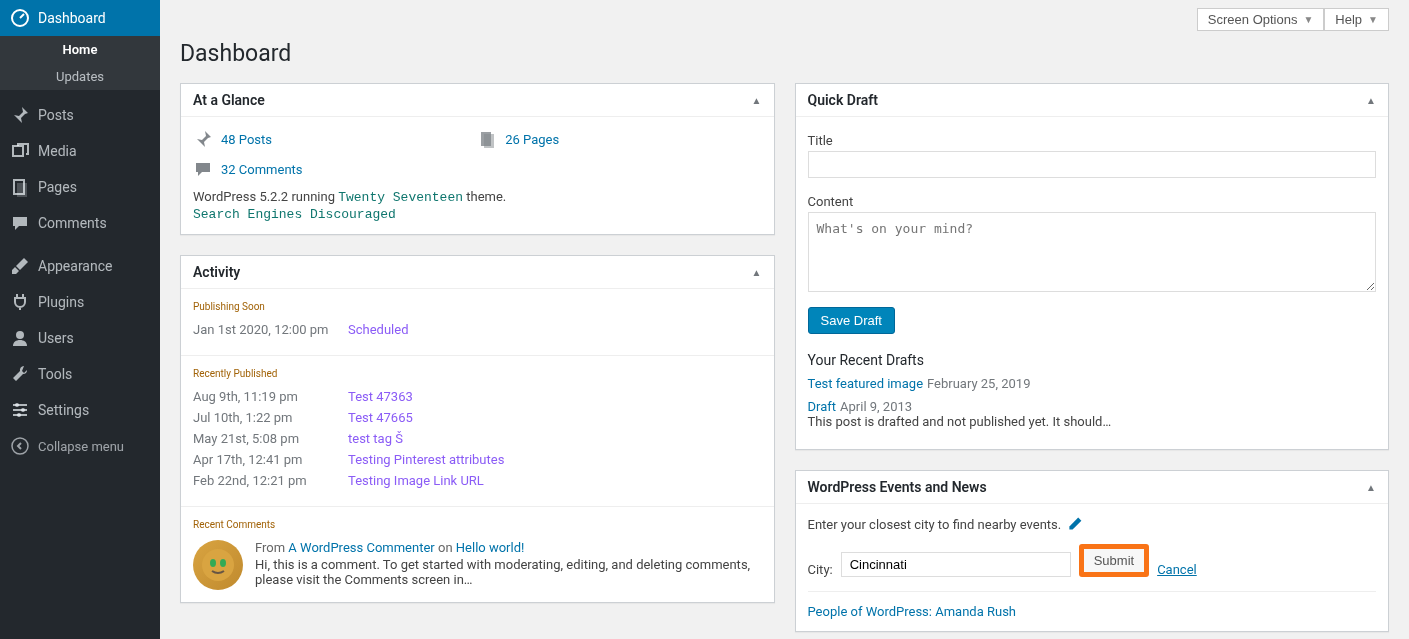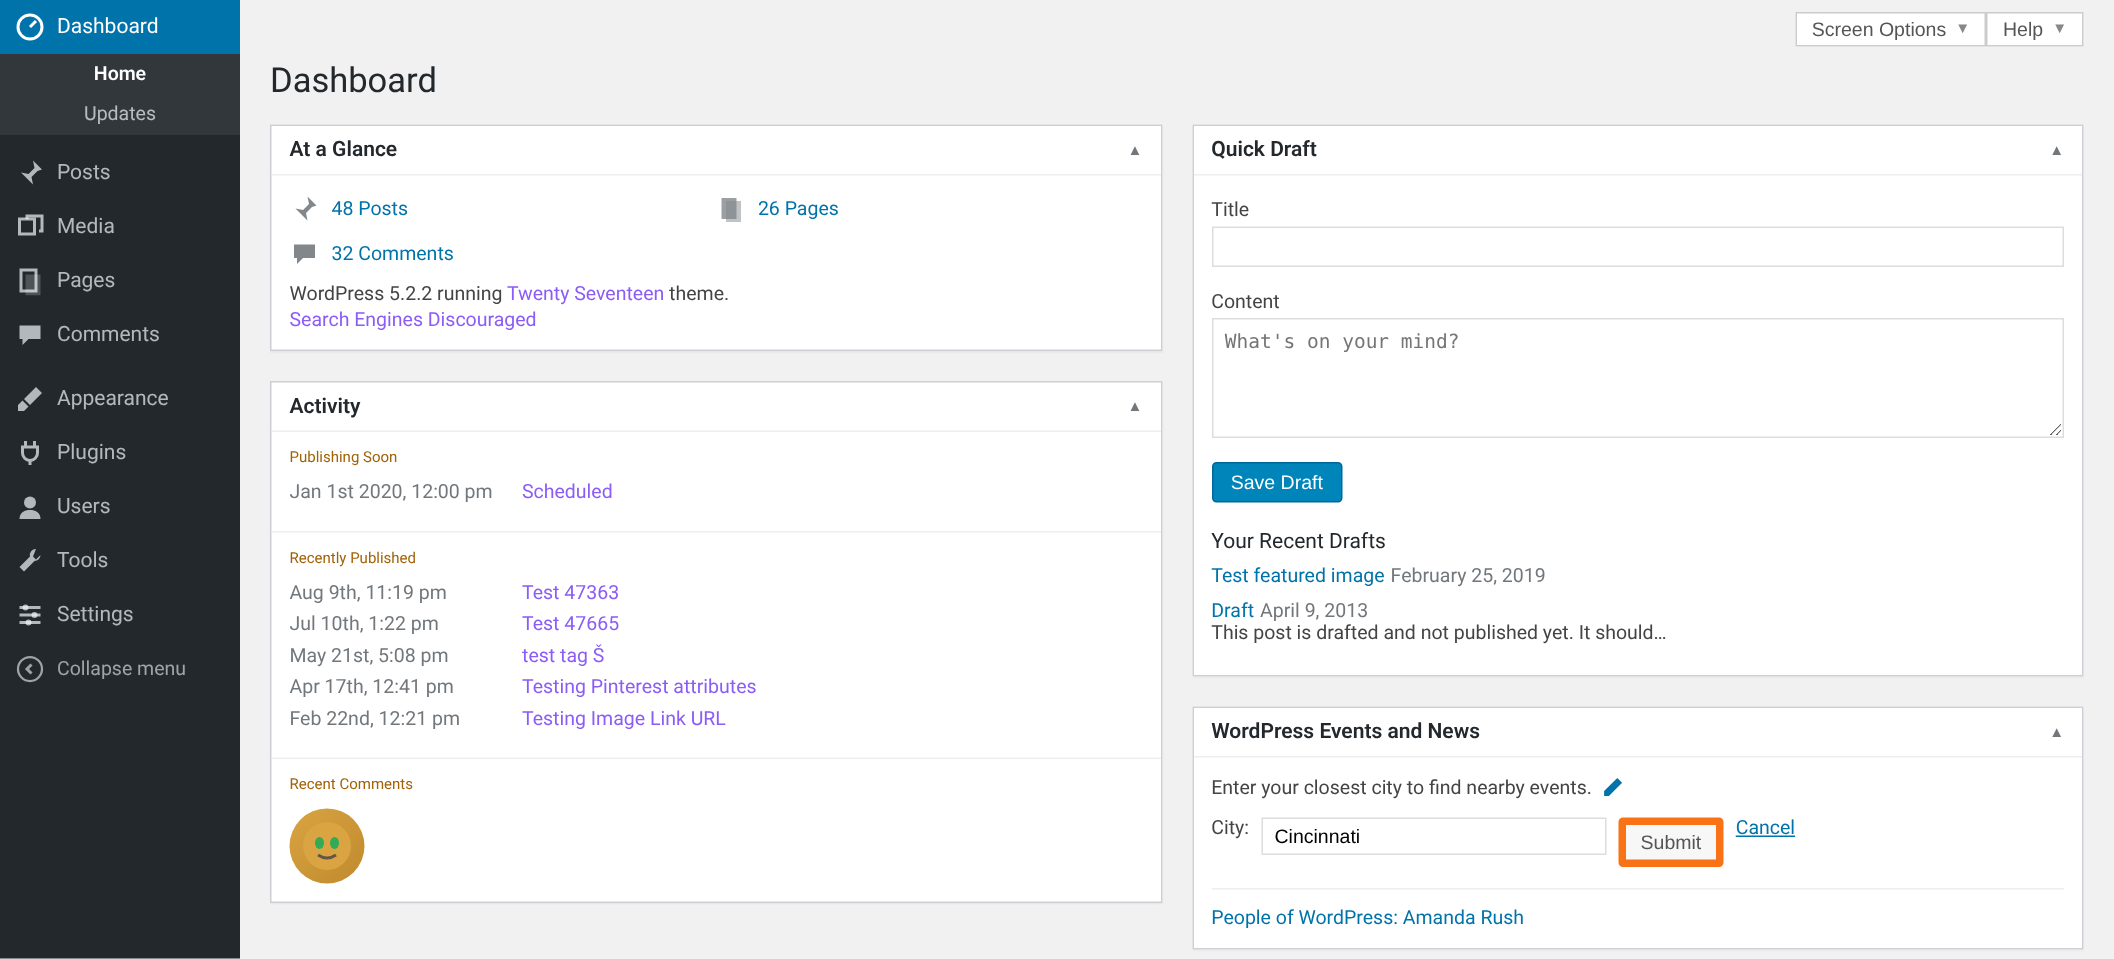--- a/index.html
+++ b/index.html
@@ -33,21 +33,21 @@
 .postbox-header { display: flex; justify-content: space-between; align-items: center; padding: 8px 12px; border-bottom: 1px solid #eee; }
 .postbox-header h2 { font-size: 14px; font-weight: 600; color: #23282d; }
 .toggle-tri { color: #72777c; font-size: 10px; cursor: pointer; }
 .postbox .inside { padding: 12px; font-size: 13px; }
 
 .glance-row { display: flex; }
 .glance-item { display: flex; align-items: center; gap: 8px; flex: 1; margin-bottom: 10px; }
 .glance-item .gi { color: #82878c; }
 .glance-item a { color: #0073aa; }
 .glance-text { margin-top: 8px; color: #444; }
-.glance-text a { color: #8b5cf6; }
+.glance-text a { color: #0f766e; font-family: Liberation Mono, monospace; }
 .search-disc { color: #0073aa; display: block; margin-top: 2px; }
 
 .act-section { padding: 12px; }
 .act-section + .act-section { border-top: 1px solid #eee; }
 .act-h { font-size: 10px; color: #a16207; font-weight: 400; margin-bottom: 10px; }
 .act-row { display: flex; margin-bottom: 6px; }
 .act-date { width: 155px; color: #72777c; font-size: 13px; }
 .act-link { color: #8b5cf6; }
 
 .comment-row { display: flex; gap: 12px; }
@@ -62,21 +62,21 @@
 .button-primary { background: #0085ba; border: 1px solid #006799; color: #fff; padding: 5px 12px; font-size: 13px; cursor: pointer; border-radius: 3px; }
 .button-secondary { background: #f7f7f7; border: 5px solid #f97316; color: #555; padding: 4px 10px; font-size: 13px; cursor: pointer; border-radius: 3px; }
 .drafts-h { font-size: 14px; color: #23282d; font-weight: 400; margin: 18px 0 8px; }
 .draft-item { margin-bottom: 8px; font-size: 13px; }
 .draft-item a { color: #0073aa; }
 .draft-date { color: #72777c; margin-left: 4px; }
 .draft-excerpt { color: #444; }
 
 .ev-text { font-size: 13px; color: #444; margin-bottom: 12px; display: flex; align-items: center; gap: 6px; }
 .pencil { color: #0073aa; cursor: pointer; }
-.city-row { display: flex; align-items: flex-start; gap: 8px; margin-bottom: 14px; }
+.city-row { display: flex; align-items: flex-end; gap: 8px; margin-bottom: 14px; }
 .city-row label { font-size: 13px; }
 .city-input { border: 1px solid #ddd; padding: 4px 8px; font-size: 13px; width: 230px; }
 .cancel-link { color: #0073aa; text-decoration: underline; }
 .news-link { color: #0073aa; display: block; border-top: 1px solid #eee; padding-top: 12px; }
 
 svg { display: block; }
 </style>
 </head>
 <body>
 
@@ -282,20 +282,24 @@
           <div class="act-h">Recent Comments</div>
           <div class="comment-row">
             <div class="avatar">
                 <svg width="36" height="36" viewBox="0 0 36 36">
                   <circle cx="18" cy="18" r="16" fill="#d9a441"></circle>
                   <ellipse cx="13" cy="16" rx="3" ry="4" fill="#3a5"></ellipse>
                   <ellipse cx="23" cy="16" rx="3" ry="4" fill="#3a5"></ellipse>
                   <path d="M12 24 Q18 28 24 24" stroke="#654" stroke-width="2" fill="none"></path>
                 </svg>
               </div>
+            <div class="comment-body">
+              <div class="comment-meta"><span>From </span><a>A WordPress Commenter</a><span> on </span><a>Hello world!</a></div>
+              <div>Hi, this is a comment. To get started with moderating, editing, and deleting comments, please visit the Comments screen in…</div>
+            </div>
           </div>
         </div>
       </div>
     </div>
 
     <div class="col">
 
       <div class="postbox">
         <div class="postbox-header">
           <h2>Quick Draft</h2>

